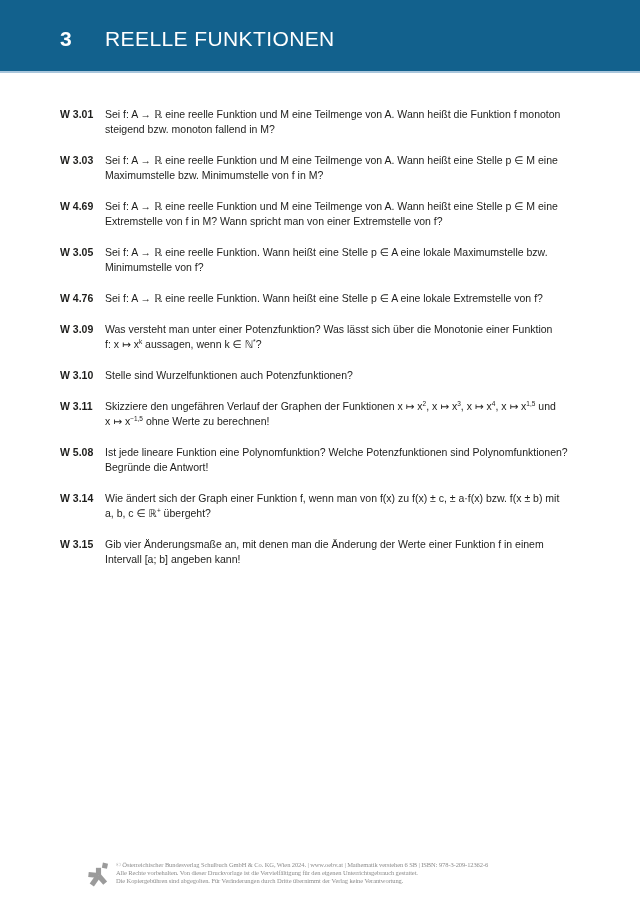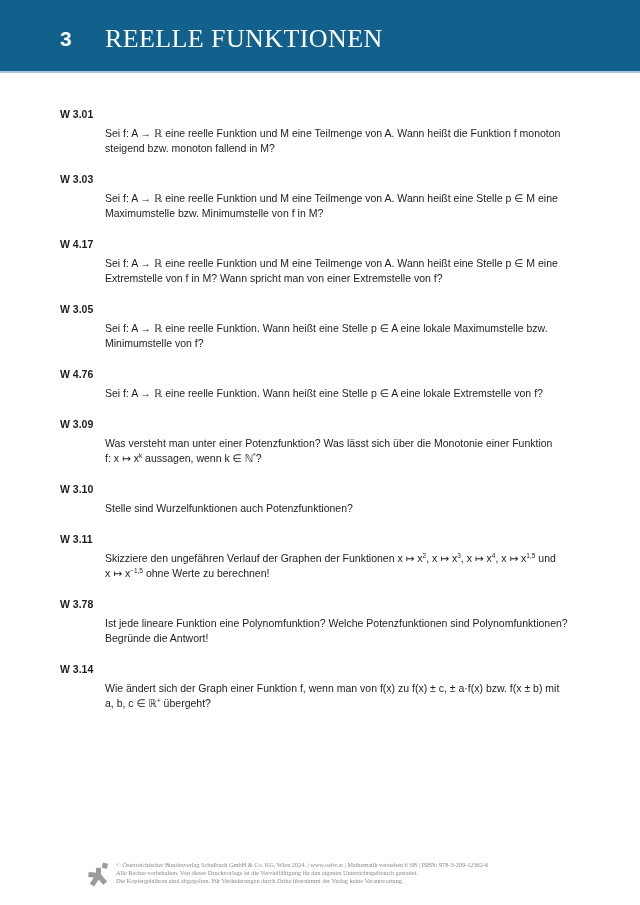--- a/index.html
+++ b/index.html
@@ -28,40 +28,39 @@
     border-bottom:2px solid var(--header-underline);
     display:flex;align-items:center;
     padding:6px 0 0 60px;
     color:#ffffff;
   }
   .chapter-num{
     font-size:21px;font-weight:bold;
     width:45px;flex:0 0 45px;
   }
   .chapter-title{
-    font-size:26px;font-weight:normal;
+    font-size:21px;font-weight:normal;
     letter-spacing:0.4px;
-    font-family:Liberation Serif, serif;
   }
   
   .questions{
     position:absolute;top:107px;left:60px;
     width:545px;
     display:flex;flex-direction:column;
     gap:16px;
   }
   .q-row{display:flex;align-items:flex-start;}
   .q-label{
     flex:0 0 45px;width:45px;
     font-size:10.5px;font-weight:bold;line-height:15px;
     white-space:nowrap;
   }
   .q-text{
     flex:1 1 auto;max-width:500px;
-    font-size:10.5px;line-height:15px;margin-top:19px;
+    font-size:10.5px;line-height:15px;
   }
   .q-text sup{font-size:0.62em;line-height:0;vertical-align:super;letter-spacing:0;}
   
   .imprint{
     position:absolute;left:88px;top:861px;
     display:flex;align-items:flex-start;
   }
   .logo{flex:0 0 auto;margin:1px 7px 0 0;display:block;line-height:0;}
   .imprint-text p{
     font-family:"Liberation Serif","DejaVu Serif",serif;
@@ -84,21 +83,21 @@
   <main class="questions">
     <div class="q-row">
       <span class="q-label">W 3.01</span>
       <p class="q-text">Sei f: A → ℝ eine reelle Funktion und M eine Teilmenge von A. Wann heißt die Funktion f monoton<br>steigend bzw. monoton fallend in M?</p>
     </div>
     <div class="q-row">
       <span class="q-label">W 3.03</span>
       <p class="q-text">Sei f: A → ℝ eine reelle Funktion und M eine Teilmenge von A. Wann heißt eine Stelle p ∈ M eine<br>Maximumstelle bzw. Minimumstelle von f in M?</p>
     </div>
     <div class="q-row">
-      <span class="q-label">W 4.17</span>
+      <span class="q-label">W 4.69</span>
       <p class="q-text">Sei f: A → ℝ eine reelle Funktion und M eine Teilmenge von A. Wann heißt eine Stelle p ∈ M eine<br>Extremstelle von f in M? Wann spricht man von einer Extremstelle von f?</p>
     </div>
     <div class="q-row">
       <span class="q-label">W 3.05</span>
       <p class="q-text">Sei f: A → ℝ eine reelle Funktion. Wann heißt eine Stelle p ∈ A eine lokale Maximumstelle bzw.<br>Minimumstelle von f?</p>
     </div>
     <div class="q-row">
       <span class="q-label">W 4.76</span>
       <p class="q-text">Sei f: A → ℝ eine reelle Funktion. Wann heißt eine Stelle p ∈ A eine lokale Extremstelle von f?</p>
     </div>
@@ -108,26 +107,30 @@
     </div>
     <div class="q-row">
       <span class="q-label">W 3.10</span>
       <p class="q-text">Stelle sind Wurzelfunktionen auch Potenzfunktionen?</p>
     </div>
     <div class="q-row">
       <span class="q-label">W 3.11</span>
       <p class="q-text">Skizziere den ungefähren Verlauf der Graphen der Funktionen x ↦ x<sup>2</sup>, x ↦ x<sup>3</sup>, x ↦ x<sup>4</sup>, x ↦ x<sup>1,5</sup> und<br>x ↦ x<sup>−1,5</sup> ohne Werte zu berechnen!</p>
     </div>
     <div class="q-row">
-      <span class="q-label">W 3.78</span>
+      <span class="q-label">W 5.08</span>
       <p class="q-text">Ist jede lineare Funktion eine Polynomfunktion? Welche Potenzfunktionen sind Polynomfunktionen?<br>Begründe die Antwort!</p>
     </div>
     <div class="q-row">
       <span class="q-label">W 3.14</span>
       <p class="q-text">Wie ändert sich der Graph einer Funktion f, wenn man von f(x) zu f(x) ± c, ± a·f(x) bzw. f(x ± b) mit<br>a, b, c ∈ ℝ<sup>+</sup> übergeht?</p>
+    </div>
+    <div class="q-row">
+      <span class="q-label">W 3.15</span>
+      <p class="q-text">Gib vier Änderungsmaße an, mit denen man die Änderung der Werte einer Funktion f in einem<br>Intervall [a; b] angeben kann!</p>
     </div>
   </main>
 
   <footer class="imprint">
     <span class="logo">
       <svg width="21" height="25" viewBox="0 0 22 26" xmlns="http://www.w3.org/2000/svg" aria-hidden="true">
         <g stroke="#9b9b9b" stroke-width="5.4" fill="none">
           <line x1="11" y1="14" x2="11" y2="6"></line>
           <line x1="11" y1="14" x2="0.5" y2="13"></line>
           <line x1="11" y1="14" x2="4" y2="24"></line>

